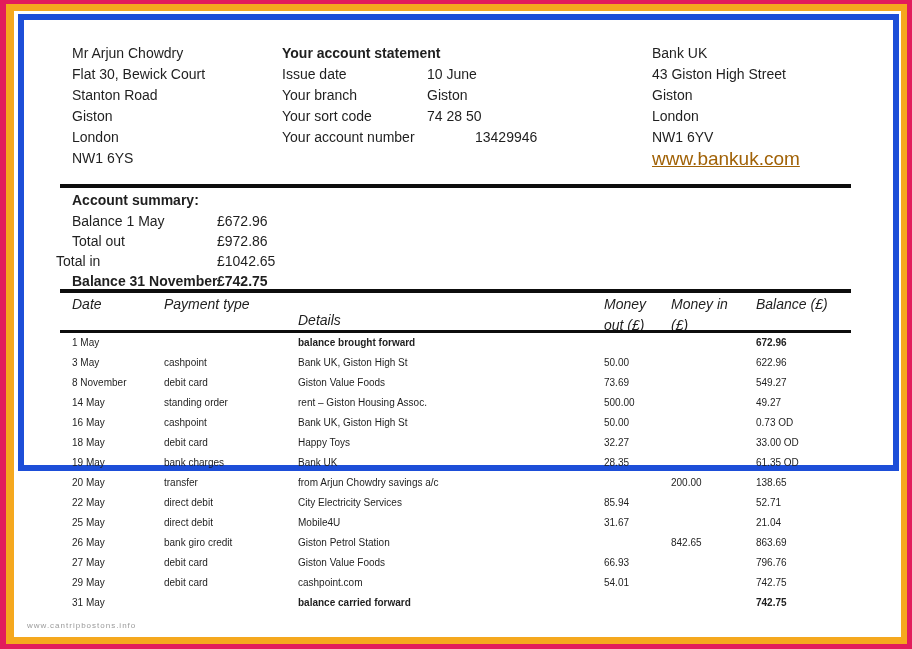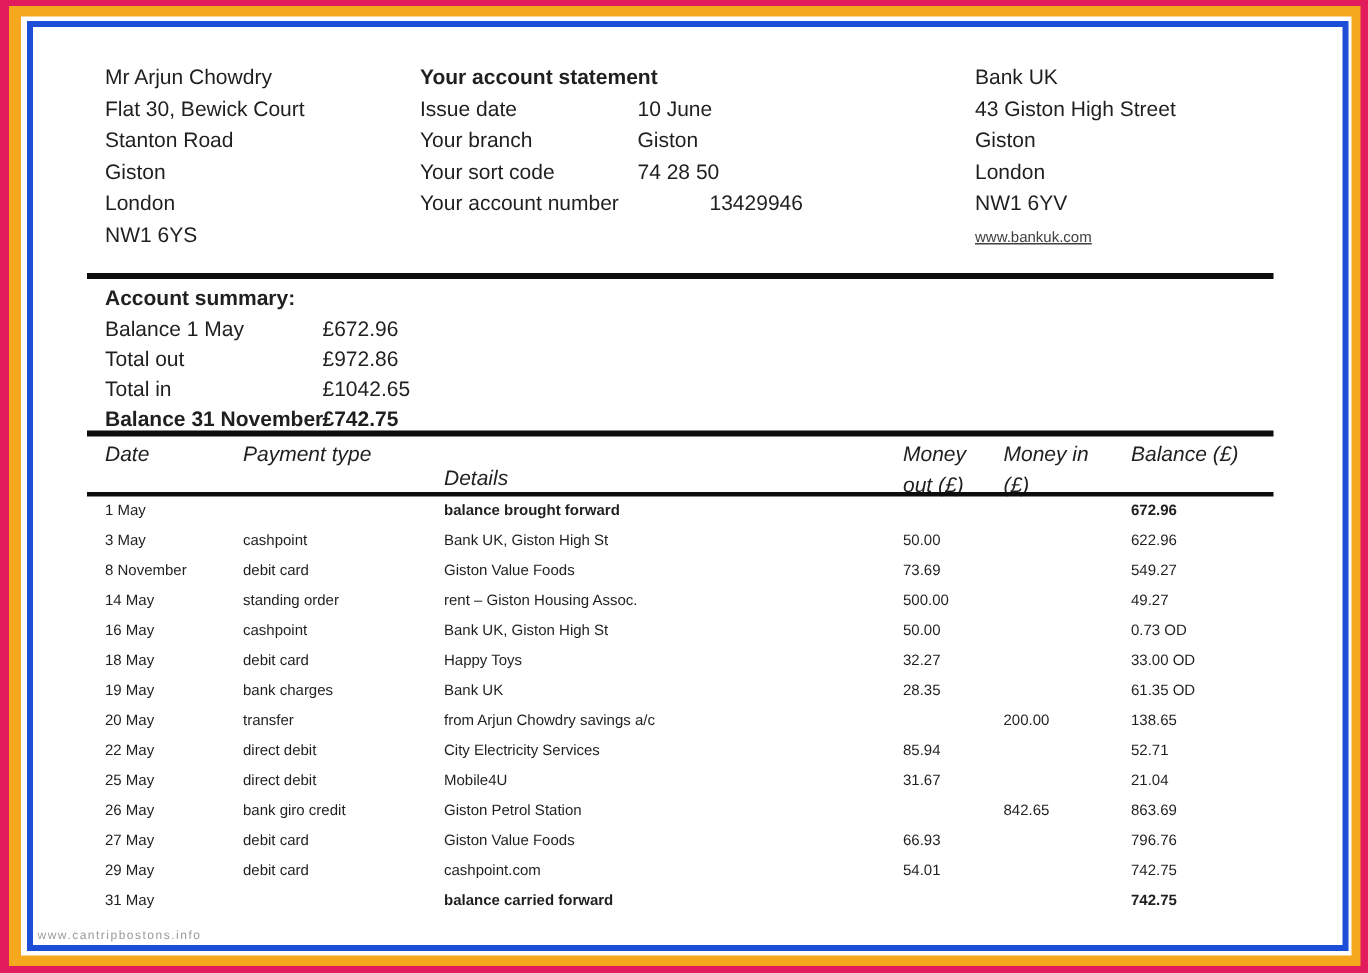--- a/index.html
+++ b/index.html
@@ -9,37 +9,37 @@
     color:#1f1f1f;
     position:relative;
     overflow:hidden;
   }
   .frame-pink   { position:absolute; left:0; top:0; width:912px; height:649px; background:#e21c5c; }
   .frame-yellow { position:absolute; left:6px; top:4px; right:5px; bottom:5px; background:#f5a81e; }
   .frame-white  { position:absolute; left:14px; top:11px; right:11px; bottom:12px; background:#ffffff; }
 
   .doc {
     position:absolute; left:18px; top:14px;
-    width:881px; height:620px;
+    width:881px; height:457px;
     background:#ffffff;
-    border:4px solid #1d4ed8;
+    border:6px solid #1d4ed8;
   }
 
   .line { position:absolute; font-size:14px; line-height:17px; white-space:nowrap; }
   .bold { font-weight:700; }
   .italic { font-style:italic; }
 
   
   .customer-block div, .bank-block div { position:absolute; white-space:nowrap; font-size:14px; }
   .rule { position:absolute; left:36px; width:791px; background:#0d0d0d; }
   .rule1 { top:164px; height:4px; }
   .rule2 { top:269px; height:4px; }
   .rule3 { top:310px; height:3px; }
 
-  a.site-link { color:#404040; text-decoration:underline; font-size:10px; }
+  a.site-link { color:#a16207; text-decoration:underline; font-size:19px; }
 
   
   .txn-rows { position:absolute; left:0; top:317px; width:877px; }
   .txn-row  { position:relative; height:20px; font-size:10px; }
   .txn-row span { position:absolute; white-space:nowrap; }
   .c-date    { left:48px; }
   .c-ptype   { left:140px; }
   .c-details { left:274px; }
   .c-out     { left:580px; }
   .c-in      { left:647px; }
@@ -92,21 +92,21 @@
   </div>
 
   <div class="rule rule1"></div>
 
   <div class="summary-block">
     <div class="line bold" style="left:48px; top:172px;">Account summary:</div>
     <div class="line" style="left:48px;  top:193px;">Balance 1 May</div>
     <div class="line" style="left:193px; top:193px;">£672.96</div>
     <div class="line" style="left:48px;  top:213px;">Total out</div>
     <div class="line" style="left:193px; top:213px;">£972.86</div>
-    <div class="line" style="left:48px;  top:233px;">Total in</div>
+    <div class="line" style="left:32px;  top:233px;">Total in</div>
     <div class="line" style="left:193px; top:233px;">£1042.65</div>
     <div class="line bold" style="left:48px;  top:253px;">Balance 31 November</div>
     <div class="line bold" style="left:193px; top:253px;">£742.75</div>
   </div>
 
   <div class="rule rule2"></div>
 
   <div class="table-header">
     <div class="line italic" style="left:48px;  top:276px;">Date</div>
     <div class="line italic" style="left:140px; top:276px;">Payment type</div>

